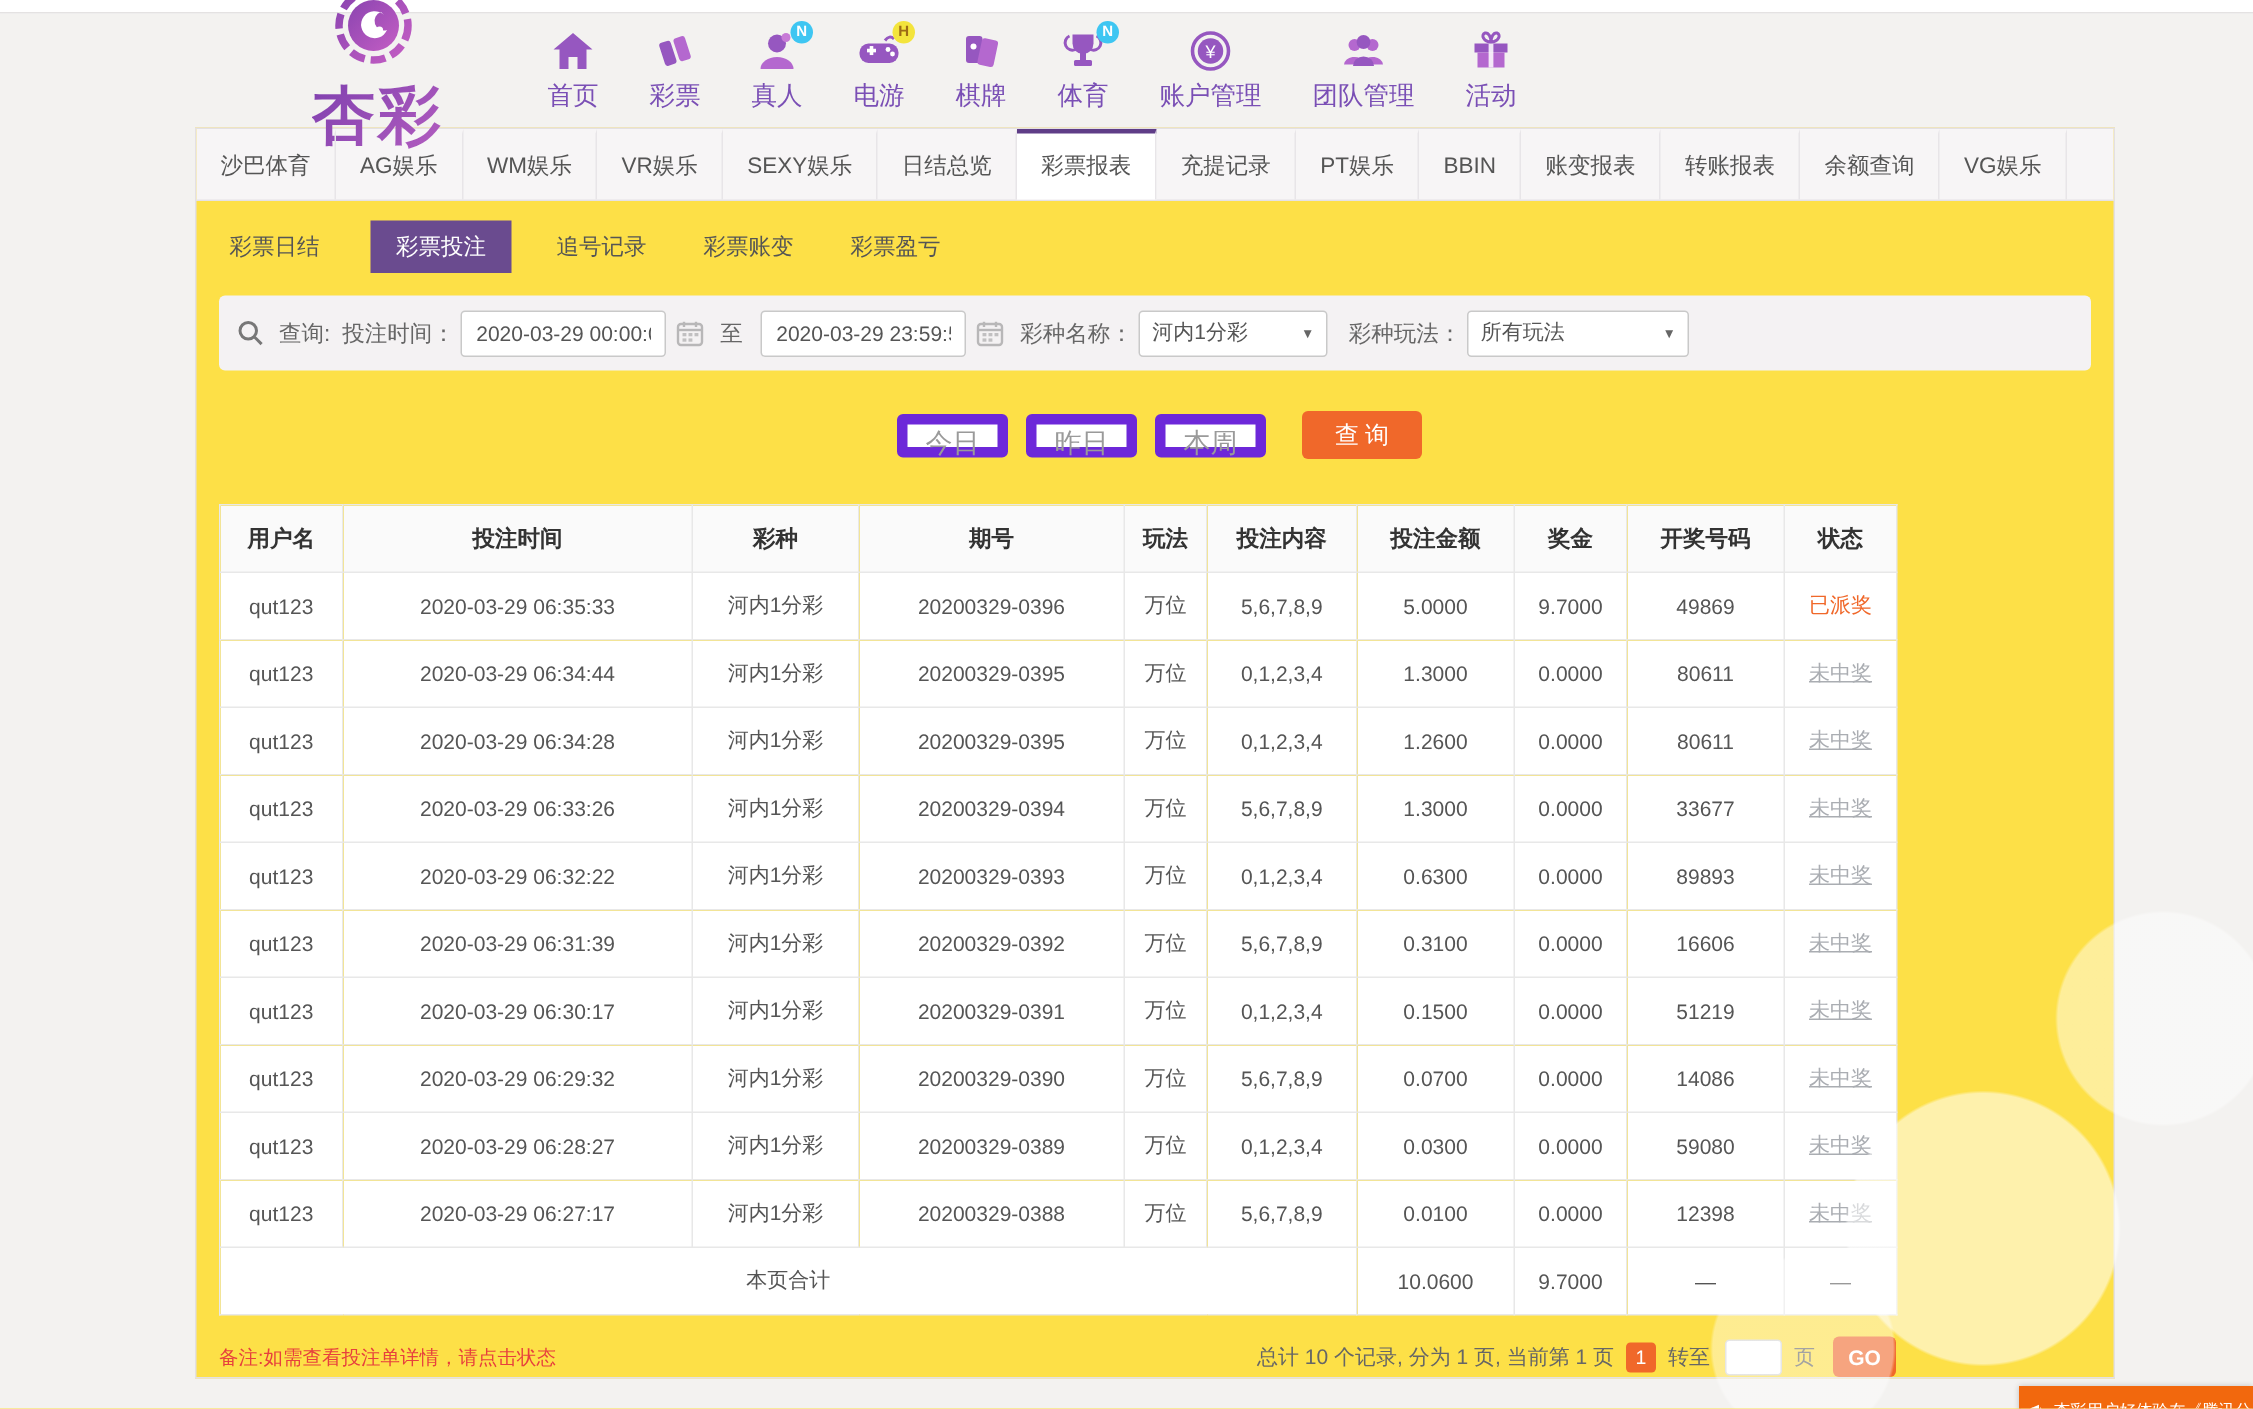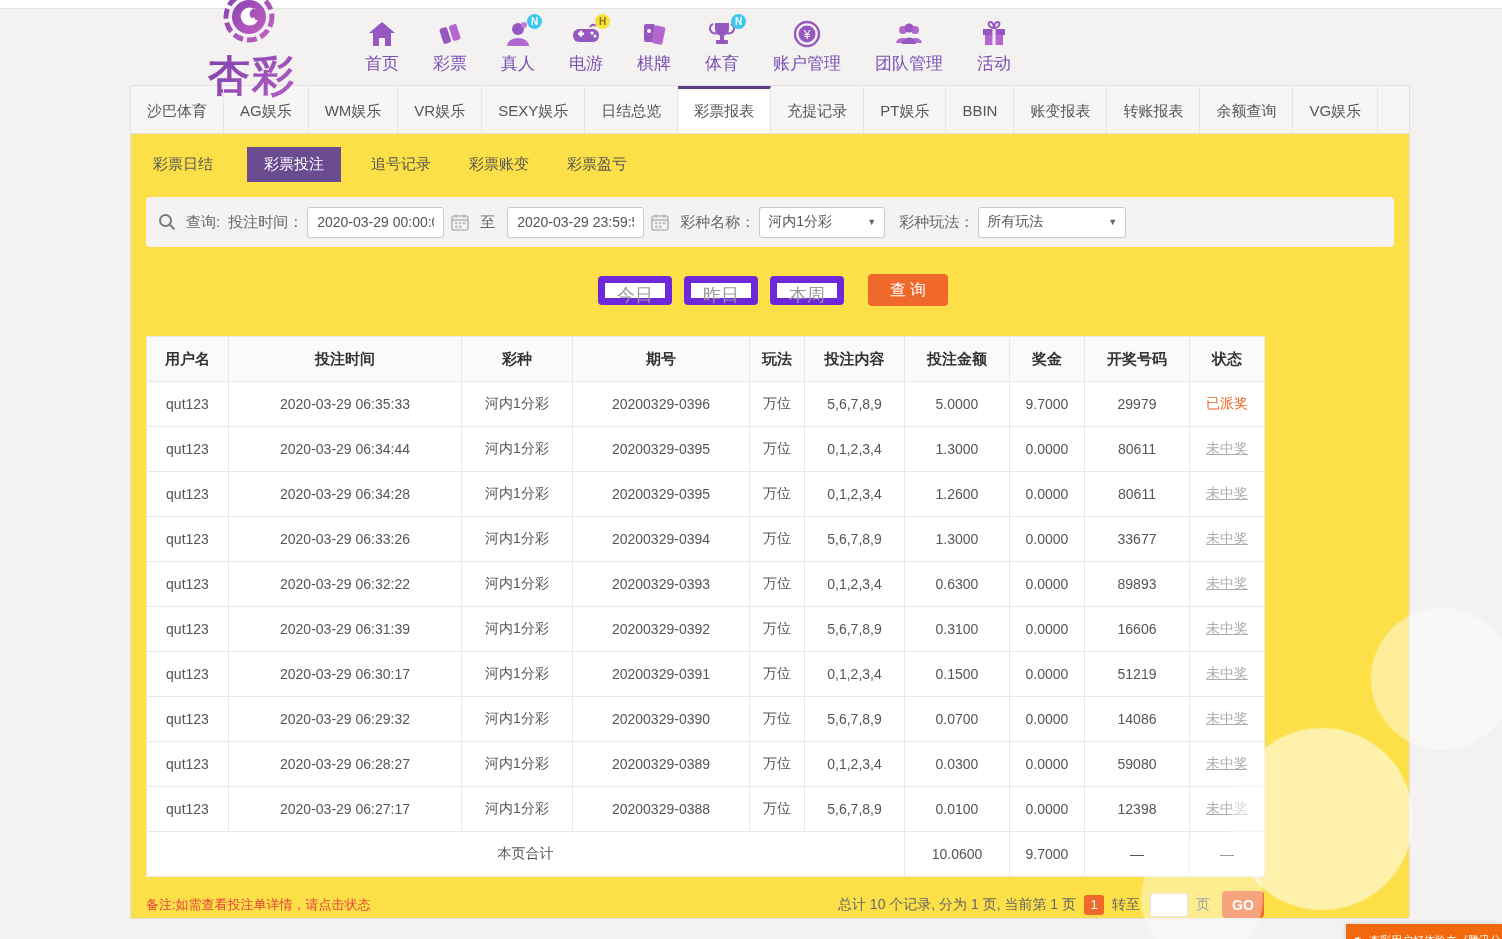--- a/index.html
+++ b/index.html
@@ -342,21 +342,21 @@
     <tbody id="tbody">
         <tr>
           <td>qut123</td>
           <td>2020-03-29 06:35:33</td>
           <td>河内1分彩</td>
           <td>20200329-0396</td>
           <td>万位</td>
           <td>5,6,7,8,9</td>
           <td>5.0000</td>
           <td>9.7000</td>
-          <td>29979</td>
+          <td>49869</td>
           <td class="status-paid">已派奖</td>
         </tr>
         <tr>
           <td>qut123</td>
           <td>2020-03-29 06:34:44</td>
           <td>河内1分彩</td>
           <td>20200329-0395</td>
           <td>万位</td>
           <td>0,1,2,3,4</td>
           <td>1.3000</td>

